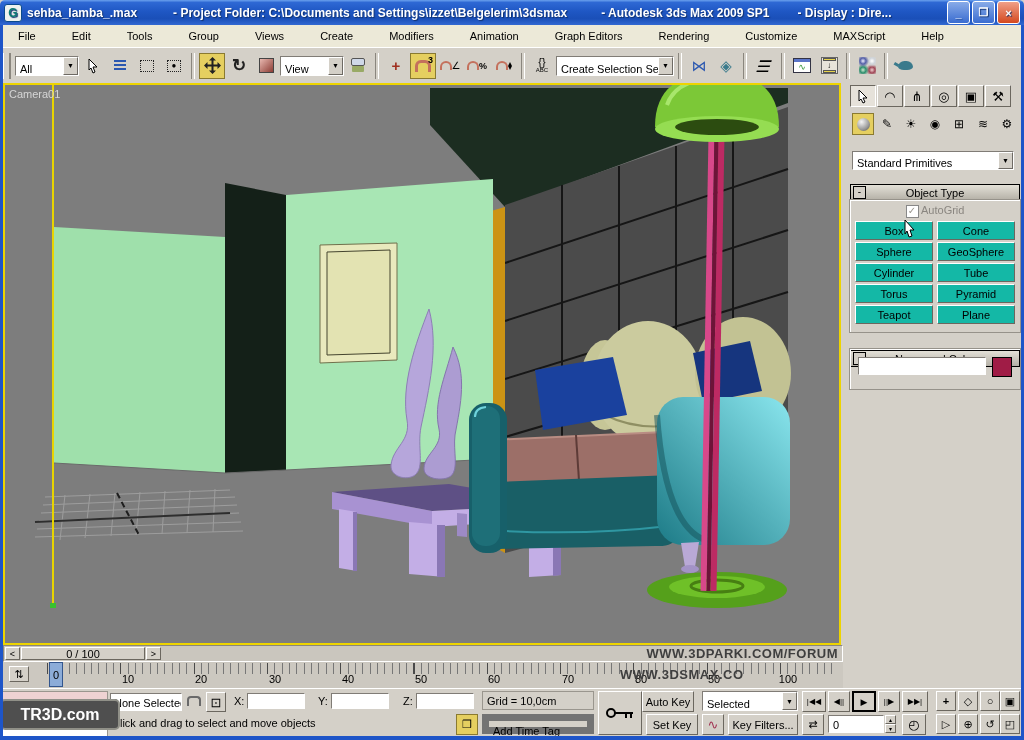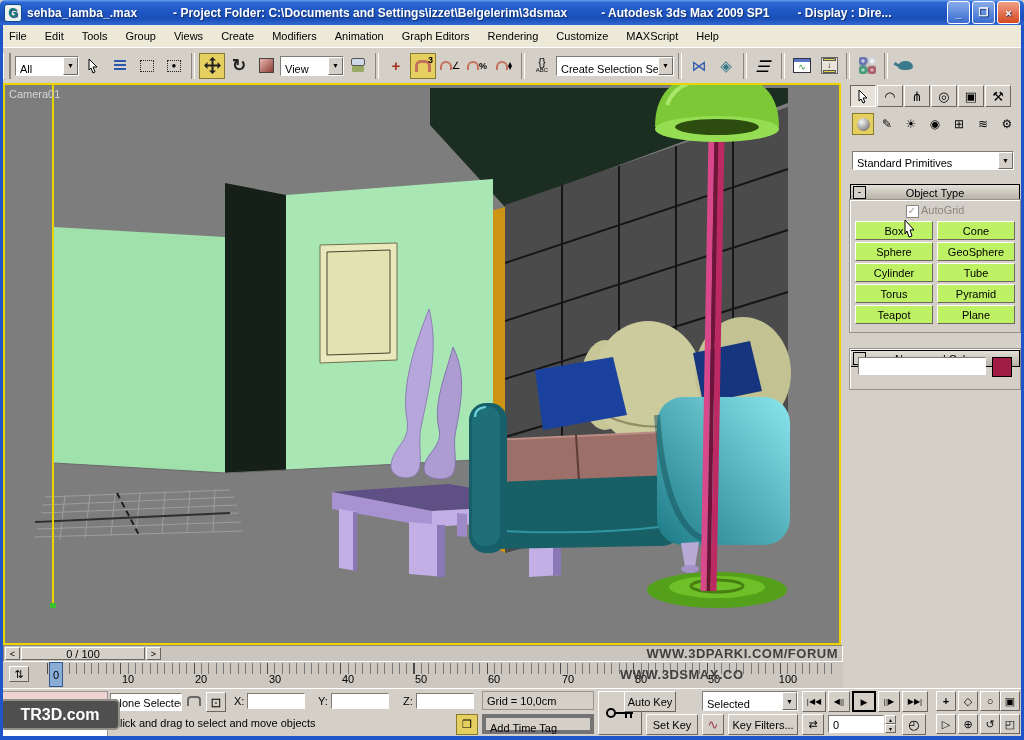--- a/index.html
+++ b/index.html
@@ -7,21 +7,21 @@
   #stage{position:relative;width:1024px;height:740px;background:#d4d0c8;overflow:hidden}
   .abs{position:absolute}
   
   .titlebar{left:0;top:0;width:1024px;height:25px;background:linear-gradient(180deg,#6ba1ee 0%,#2e68d4 10%,#1f57c4 45%,#1a4fb8 75%,#3168d2 100%);border-radius:5px 5px 0 0;display:flex;align-items:center;color:#fff;font-weight:bold;font-size:12px;text-shadow:1px 1px 1px #10306c;box-sizing:border-box;padding:0 4px}
   .appico{width:16px;height:16px;background:#eef2ee;border-radius:3px;color:#0c7c74;font-weight:bold;display:flex;align-items:center;justify-content:center;font-size:12px;margin-right:5px;border:1px solid #0a4a8c}
   .tseg{white-space:nowrap}
   .wbtn{width:21px;height:21px;margin-left:2px;border:1px solid #fff;border-radius:3px;background:linear-gradient(180deg,#88abe8,#3a6cd0);display:flex;align-items:center;justify-content:center;color:#fff;font-weight:bold;font-size:11px}
   .wbtn.close{background:linear-gradient(180deg,#f0a088,#d4491f)}
   
   .menubar{left:0;top:25px;width:1024px;height:22px;background:#ece9d8;display:flex;align-items:center;border-bottom:1px solid #c8c4b4}
-  .mitem{padding:3px 9px}
+  .mitem{padding:3px 18px}
   
   .toolbar{left:0;top:47px;width:1024px;height:36px;background:#d4d0c8;border-top:1px solid #fff;display:flex;align-items:center;gap:1px;box-sizing:border-box;padding:0 2px}
   .handle{width:5px;height:26px;border-left:2px solid #fff;border-right:2px solid #8a867e;margin-right:3px}
   .tb{width:26px;height:26px;display:flex;align-items:center;justify-content:center;position:relative;box-sizing:border-box}
   .tb.on{background:#e5cf60;border:1px solid #8a7a30}
   .sep{width:2px;height:26px;border-left:1px solid #8a867e;border-right:1px solid #fff;margin:0 3px}
   .combo{height:20px;background:#fff;border:1px solid;border-color:#807c76 #fff #fff #807c76;display:flex;align-items:flex-end;box-sizing:border-box}
   .combo .cv{padding:0 4px;flex:1;white-space:nowrap;overflow:hidden}
   .combo .ca{width:15px;height:100%;background:#d4d0c8;border:1px solid;border-color:#fff #6e6a64 #6e6a64 #fff;font-size:7px;display:flex;align-items:center;justify-content:center;box-sizing:border-box}
   .dotted{width:12px;height:10px;border:1px dotted #222;display:inline-block}
@@ -42,21 +42,21 @@
   .camlabel{left:4px;top:3px;color:#d6d6d6;font-size:11px}
   
   .cmdpanel{left:845px;top:83px;width:176px;height:607px;background:#d4d0c8}
   .ptab{width:26px;height:22px;display:flex;align-items:center;justify-content:center;border:1px solid;border-color:#fff #6b675f #6b675f #fff;background:#d4d0c8;box-sizing:border-box;font-size:13px}
   .ptab.on{background:#e6e2da;border-color:#6b675f #fff #fff #6b675f}
   .sicon{width:22px;height:22px;display:flex;align-items:center;justify-content:center;font-size:12px;box-sizing:border-box}
   .sicon.on{background:#e5cf60;border:1px solid #8a7a30}
   .roll{background:linear-gradient(180deg,#e3e0d7,#b4b0a6);border:1px solid #000;font-size:11px;display:flex;align-items:center;justify-content:center;position:relative;height:15px}
   .roll .min{position:absolute;left:2px;top:1px;width:11px;height:11px;border:1px solid #000;font-size:10px;line-height:9px;text-align:center;background:#d4d0c8}
   .group{border:1px solid #96928a;box-shadow:1px 1px 0 #fff inset}
-  .pbtn{background:#bef264;border:1px solid;border-color:#fff #6b675f #6b675f #fff;display:flex;align-items:center;justify-content:center;box-sizing:border-box}
+  .pbtn{background:#14b8a6;border:1px solid;border-color:#fff #6b675f #6b675f #fff;display:flex;align-items:center;justify-content:center;box-sizing:border-box}
   .sunk{background:#fff;border:1px solid;border-color:#807c76 #fff #fff #807c76;box-sizing:border-box}
   .chk{width:11px;height:11px;background:#fff;border:1px solid #888;display:inline-block;color:#9a968e;font-size:10px;line-height:10px;text-align:center}
   
   .sliderrow{left:3px;top:645px;width:840px;height:17px;background:#cac6be;border:1px solid;border-color:#8a867e #fff #fff #8a867e;box-sizing:border-box}
   .trackbar{left:3px;top:662px;width:840px;height:26px;background:#ccc8c0;border-bottom:1px solid #8a867e}
   .ruler{left:44px;top:1px;width:792px;height:11px;background-image:repeating-linear-gradient(90deg,#4a4a4a 0 1px,transparent 1px 73.3px),repeating-linear-gradient(90deg,#777 0 1px,transparent 1px 7.33px)}
   .ticklabel{top:11px;width:40px;text-align:center;font-size:11px}
   .marker{left:46px;top:0;width:14px;height:25px;background:#8cacd8;border:1px solid #33568e;display:flex;align-items:center;justify-content:center;box-sizing:border-box}
   .smallbtn{background:#d4d0c8;border:1px solid;border-color:#fff #6b675f #6b675f #fff;display:flex;align-items:center;justify-content:center;box-sizing:border-box}
   
@@ -372,40 +372,40 @@
     <input class="abs sunk" style="left: 331px; top: 4px; width: 58px; height: 16px; font-size: 11px;">
     <span class="abs" style="left:403px;top:6px">Z:</span>
     <input class="abs sunk" style="left: 416px; top: 4px; width: 58px; height: 16px; font-size: 11px;">
     <span class="abs" style="left:482px;top:2px;width:112px;height:19px;line-height:19px;border:1px solid #9a968e;padding-left:4px;box-sizing:border-box">Grid = 10,0cm</span>
     <span class="abs smallbtn" style="left:598px;top:2px;width:44px;height:44px">
         <svg width="30" height="14">
           <circle cx="6" cy="7" r="4" fill="none" stroke="#000" stroke-width="2"></circle>
           <path d="M10,7 H28 M21,7 V12 M26,7 V12" stroke="#000" stroke-width="2" fill="none"></path>
         </svg>
       </span>
-    <span class="abs smallbtn" style="left:624px;top:2px;width:52px;height:21px">Auto Key</span>
+    <span class="abs smallbtn" style="left:642px;top:2px;width:52px;height:21px">Auto Key</span>
     <span class="abs smallbtn" style="left:646px;top:25px;width:52px;height:21px">Set Key</span>
     <span class="abs combo" style="left:702px;top:2px;width:96px;height:20px">
       <span class="cv">Selected</span>
       <span class="ca">▼</span>
     </span>
     <span class="abs smallbtn" style="left:702px;top:25px;width:22px;height:21px;color:#a03050;font-size:13px">∿</span>
     <span class="abs smallbtn" style="left:728px;top:25px;width:70px;height:21px">Key Filters...</span>
     <span class="abs smallbtn" style="left:802px;top:2px;width:24px;height:21px;font-size:8px">|◀◀</span>
     <span class="abs smallbtn" style="left:828px;top:2px;width:22px;height:21px;font-size:8px">◀||</span>
     <span class="abs smallbtn" style="left:852px;top:2px;width:24px;height:21px;font-size:9px;border:2px solid #000">▶</span>
     <span class="abs smallbtn" style="left:878px;top:2px;width:22px;height:21px;font-size:8px">||▶</span>
     <span class="abs smallbtn" style="left:902px;top:2px;width:26px;height:21px;font-size:8px">▶▶|</span>
     <span class="abs smallbtn" style="left:936px;top:2px;width:20px;height:20px;font-weight:bold">+</span>
     <span class="abs smallbtn" style="left:958px;top:2px;width:20px;height:20px">◇</span>
     <span class="abs smallbtn" style="left:980px;top:2px;width:20px;height:20px">○</span>
     <span class="abs smallbtn" style="left:1000px;top:2px;width:20px;height:20px">▣</span>
     <span class="abs" style="left:112px;top:28px">Click and drag to select and move objects</span>
     <span class="abs" style="left:456px;top:25px;width:22px;height:21px;background:#e5cf60;border:1px solid #8a7a30;display:flex;align-items:center;justify-content:center;box-sizing:border-box">❒</span>
-    <span class="abs" style="left:482px;top:25px;width:112px;height:20px;line-height:20px;border:4px solid #737373;padding-left:4px;box-sizing:border-box">Add Time Tag</span>
+    <span class="abs" style="left:482px;top:25px;width:112px;height:20px;line-height:20px;border:7px solid #737373;padding-left:4px;box-sizing:border-box">Add Time Tag</span>
     <span class="abs smallbtn" style="left:802px;top:25px;width:22px;height:21px">⇄</span>
     <span class="abs sunk" style="left:828px;top:26px;width:56px;height:18px;line-height:18px;padding-left:4px">0</span>
     <span class="abs" style="left:885px;top:26px;display:inline-flex;flex-direction:column">
       <span class="smallbtn" style="width:11px;height:9px;font-size:6px">▴</span>
       <span class="smallbtn" style="width:11px;height:9px;font-size:6px">▾</span>
     </span>
     <span class="abs smallbtn" style="left:902px;top:25px;width:24px;height:21px;font-size:13px">◴</span>
     <span class="abs smallbtn" style="left:936px;top:25px;width:20px;height:20px">▷</span>
     <span class="abs smallbtn" style="left:958px;top:25px;width:20px;height:20px">⊕</span>
     <span class="abs smallbtn" style="left:980px;top:25px;width:20px;height:20px">↺</span>

